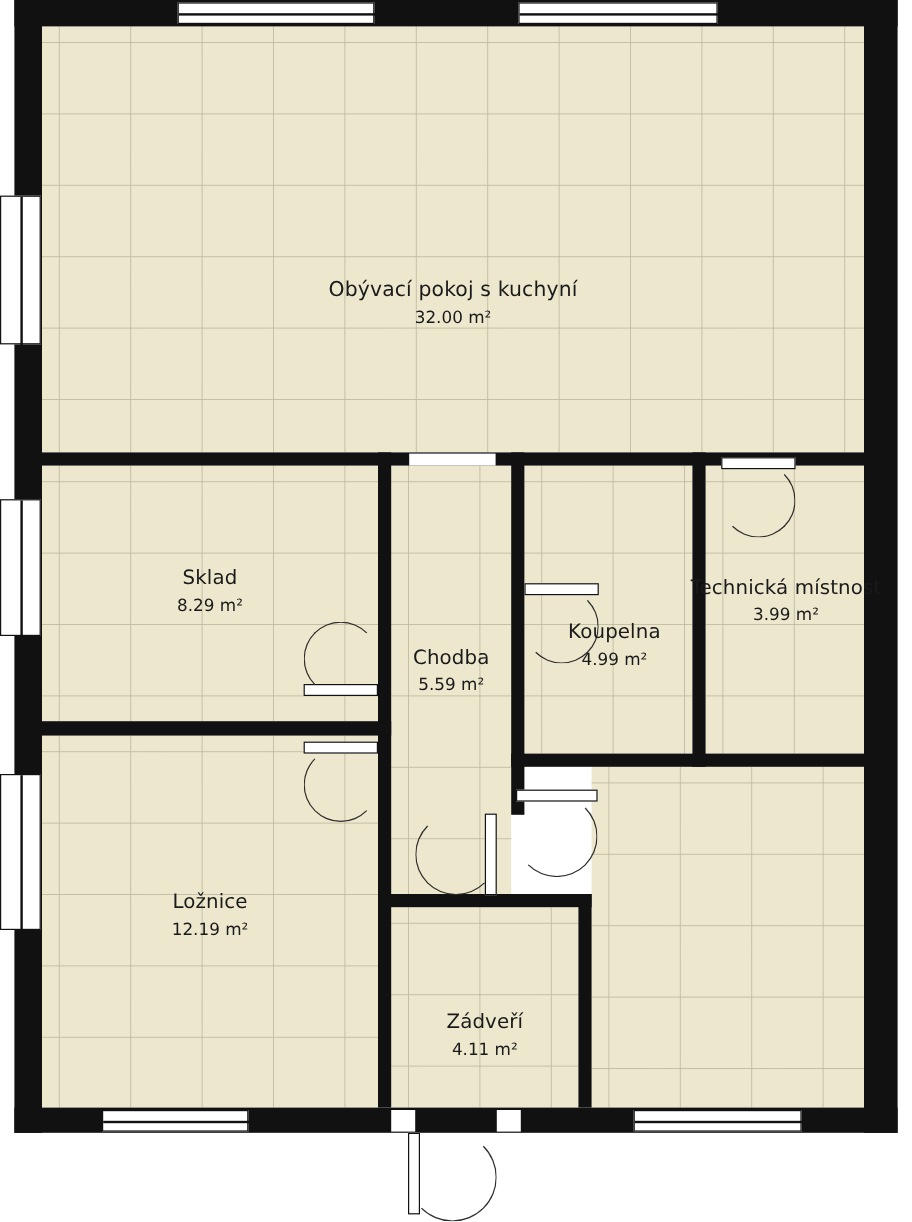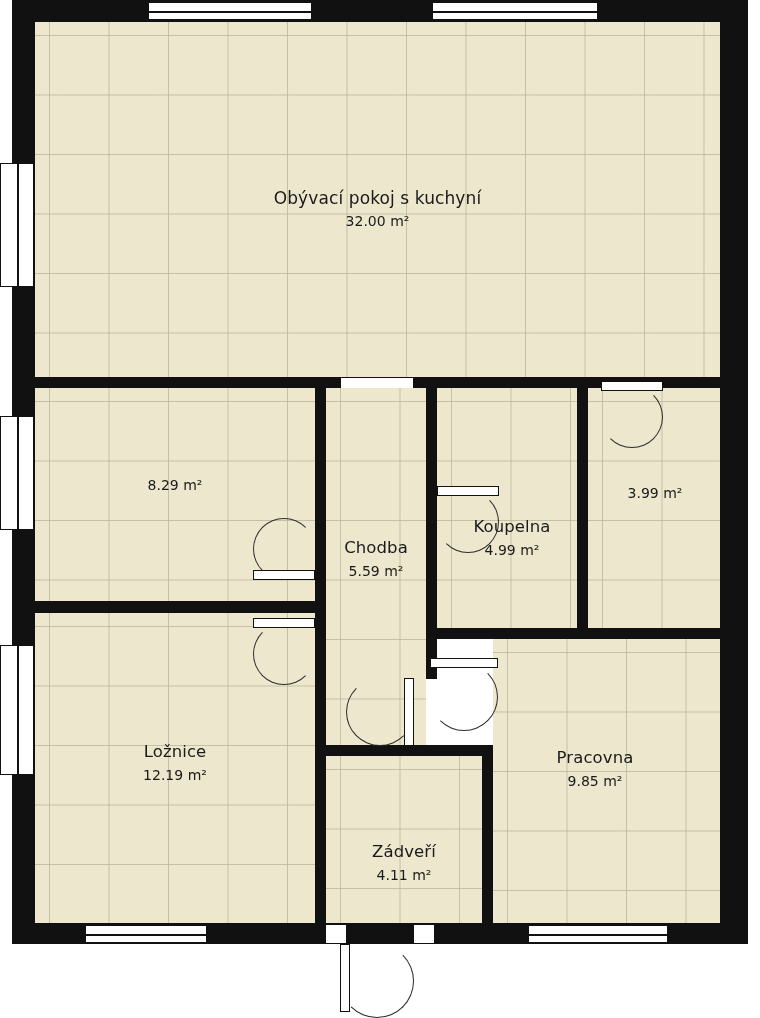--- a/index.html
+++ b/index.html
@@ -82,21 +82,21 @@
     font-size: 16.5px;
     line-height: 20px;
     letter-spacing: .1px;
   }
   .label .area {
     display: block;
     font-size: 14px;
     line-height: 19px;
     margin-top: 4px;
   }
-  .label.big .name { font-size: 17px; }
+  .label.big .name { font-size: 17px; margin-top: 44px; }
 </style>
 </head>
 <body>
 
 <div id="floorplan">
 
   <div class="room" style="left:35px;  top:22px;  width:685px; height:355px;"></div>
   <div class="room" style="left:35px;  top:388px; width:280px; height:213px;"></div>
   <div class="room" style="left:35px;  top:613px; width:280px; height:310px;"></div>
   <div class="room" style="left:326px; top:388px; width:100px; height:357px;"></div>
@@ -171,45 +171,43 @@
   <div class="door-arc" style="left:340px; top:944px; width:74px; height:74px; border-color:transparent; border-bottom-color:#2b2b2b; border-right-color:#2b2b2b;"></div>
   <div class="window" style="left:326px; top:925px; width:20px; height:18px; border:none; background:#ffffff;"></div>
   <div class="window" style="left:414px; top:925px; width:20px; height:18px; border:none; background:#ffffff;"></div>
 
   <div class="label big" style="left:195px; top:188px; width:365px;">
     <span class="name">Obývací pokoj s kuchyní</span>
     <span class="area">32.00 m²</span>
   </div>
 
   <div class="label" style="left:58px; top:472px; width:234px;">
+    <span class="name">Sklad</span>
     <span class="area">8.29 m²</span>
   </div>
 
   <div class="label" style="left:282px; top:538px; width:188px;">
     <span class="name">Chodba</span>
     <span class="area">5.59 m²</span>
   </div>
 
   <div class="label" style="left:452px; top:480px; width:120px;margin-top:37px;">
     <span class="name">Koupelna</span>
     <span class="area">4.99 m²</span>
   </div>
 
   <div class="label" style="left:555px; top:480px; width:200px;">
+    <span class="name">Technická místnost</span>
     <span class="area">3.99 m²</span>
   </div>
 
   <div class="label" style="left:63px; top:742px; width:224px;">
     <span class="name">Ložnice</span>
     <span class="area">12.19 m²</span>
   </div>
 
-  <div class="label" style="left:495px; top:748px; width:200px;">
-    <span class="name">Pracovna</span>
-    <span class="area">9.85 m²</span>
-  </div>
 
   <div class="label" style="left:326px; top:814px; width:156px;margin-top:28px;">
     <span class="name">Zádveří</span>
     <span class="area">4.11 m²</span>
   </div>
 
 </div>
 
 </body></html>

